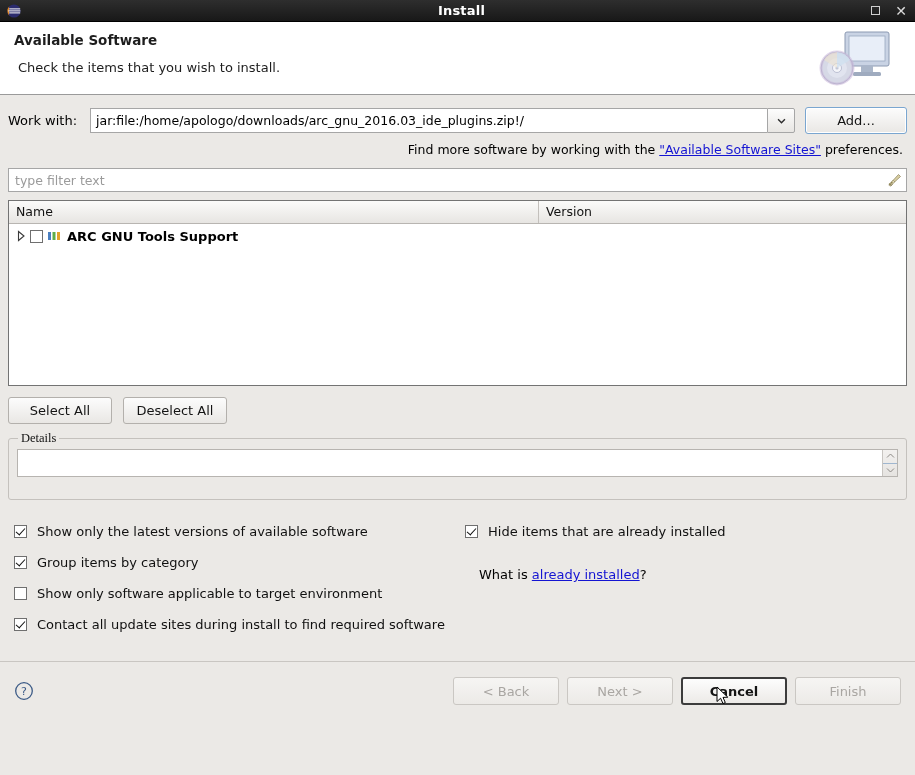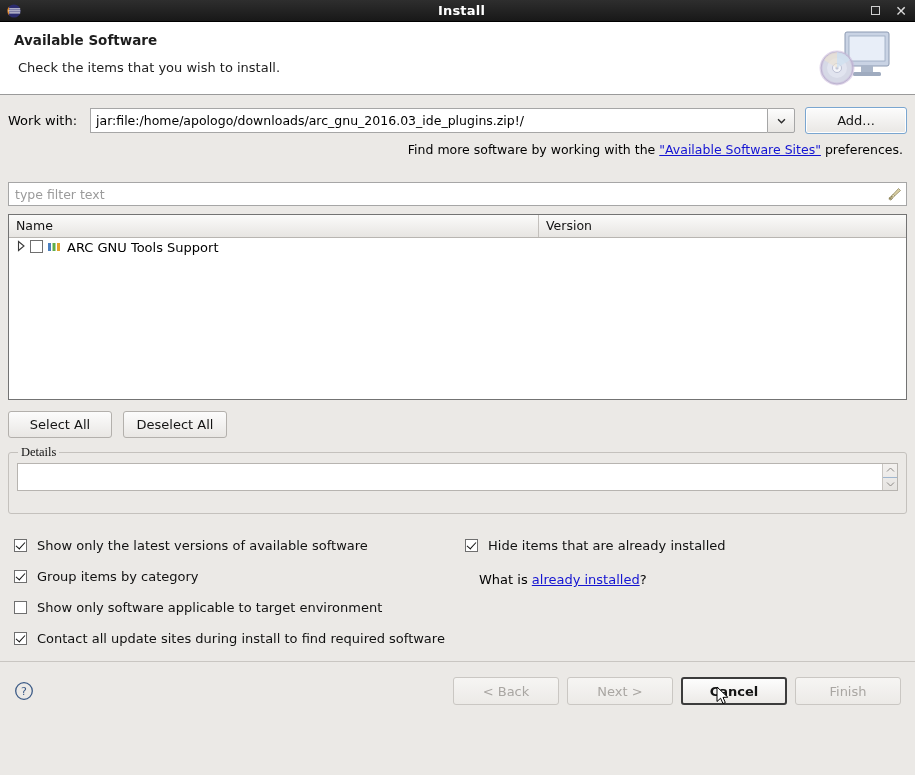--- a/index.html
+++ b/index.html
@@ -162,21 +162,21 @@
     margin-top: 8px;
     padding-right: 4px;
   }
   a.link {
     color: #1414d2;
     text-decoration: underline;
   }
 
   
   .filterbox {
-    margin-top: 25px;
+    margin-top: 11px;
     height: 24px;
     background: #ffffff;
     border: 1px solid #a6a6a6;
     display: flex;
     align-items: center;
     padding: 0 4px 0 6px;
   }
   .filter-input {
     flex: 1 1 auto;
     font-size: 12.5px;
@@ -204,24 +204,25 @@
     font-size: 12.5px;
     line-height: 22px;
     padding-left: 7px;
     color: #111;
   }
   .th-name { width: 530px; border-right: 1px solid #c3c0bc; }
   .th-version { flex: 1 1 auto; }
   .tree-body { flex: 1 1 auto; background: #fff; padding-top: 2px; }
   .tree-row {
     display: flex;
-    align-items: flex-start;
+    align-items: center;
     height: 20px;
     padding-left: 7px;
     gap: 4px;
+    font-weight: bold;
   }
   .twisty { width: 10px; height: 12px; flex: 0 0 auto; }
   .cbox {
     width: 13px; height: 13px;
     border: 1px solid #6f6f6f;
     background: #fff;
     flex: 0 0 auto;
     position: relative;
   }
   .cbox.checked::after {
@@ -295,21 +296,21 @@
     align-items: center;
     gap: 10px;
     height: 31px;
   }
   .opt-label { font-size: 13px; color: #111; }
   .col-left { position: absolute; left: 6px; top: 0; width: 450px; }
   .col-right { position: absolute; left: 457px; top: 0; width: 450px; }
   .whatis {
     font-size: 13px;
     margin-left: 14px;
-    margin-top: 11px;
+    margin-top: 20px;
   }
 
   
   .footer-sep {
     position: absolute;
     left: 0; right: 0; bottom: 58px;
     border-top: 1px solid #c9c6c2;
   }
   .footer {
     position: absolute;

